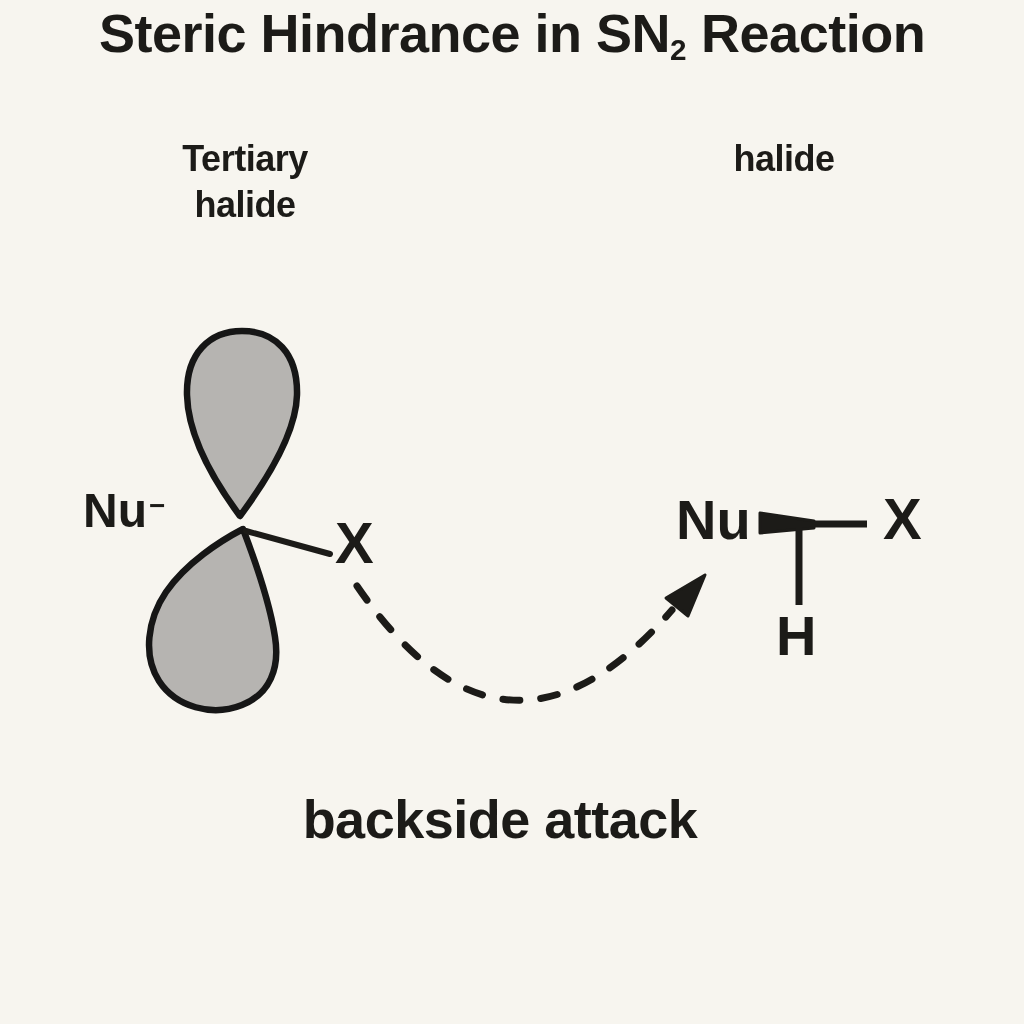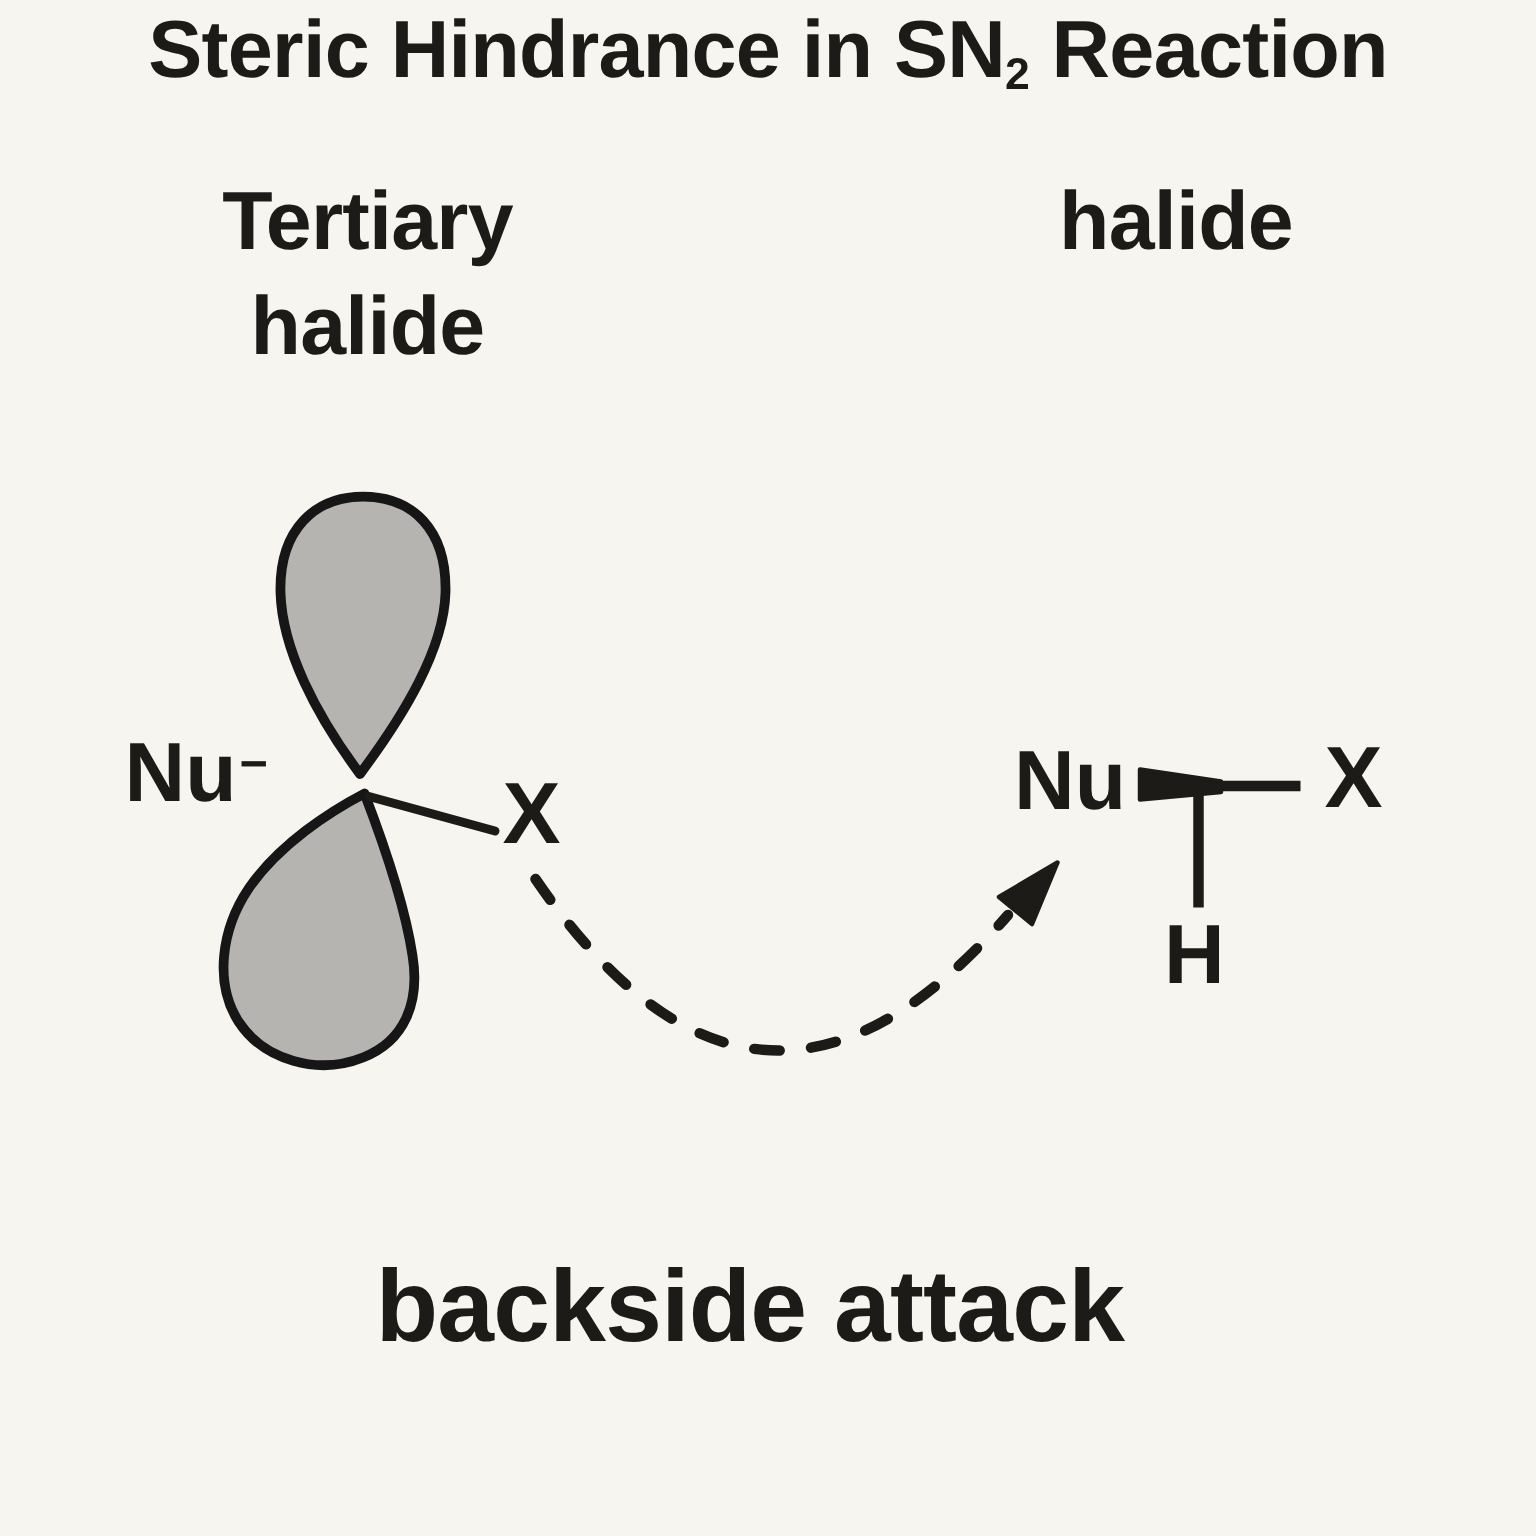--- a/index.html
+++ b/index.html
@@ -39,45 +39,45 @@
     text-align: center;
     font-size: 54px;
     letter-spacing: -0.5px;
   }
   .page-title .sub {
     font-size: 0.55em;
     vertical-align: -0.28em;
     letter-spacing: 0;
   }
   .col-header {
-    top: 112px;
+    top: 136px;
     transform: translateX(-50%);
     text-align: center;
-    font-size: 55px;
+    font-size: 36px;
     line-height: 1.28;
     letter-spacing: -0.5px;
   }
   .col-header span { display: block; }
   .header-left  { left: 245px; }
   .header-right { left: 784px; }
 
-  .nu-left   { left: 83px;  top: 487px; font-size: 56px; }
+  .nu-left   { left: 83px;  top: 487px; font-size: 48px; }
   .nu-left .sup {
     font-size: 0.58em;
     vertical-align: 0.42em;
     margin-left: 2px;
   }
   .x-left    { left: 335px; top: 514px; font-size: 58px; }
   .nu-right  { left: 676px; top: 492px; font-size: 56px; }
   .x-right   { left: 883px; top: 490px; font-size: 58px; }
   .h-label   { left: 776px; top: 608px; font-size: 56px; }
   .caption {
-    left: 500px; top: 837px;
+    left: 500px; top: 792px;
     transform: translateX(-50%);
-    font-size: 68px;
+    font-size: 54px;
     letter-spacing: -0.5px;
   }
 </style>
 </head>
 <body>
 
 <div class="canvas">
 
   <svg class="shapes-layer" viewBox="0 0 1024 1024">
 

